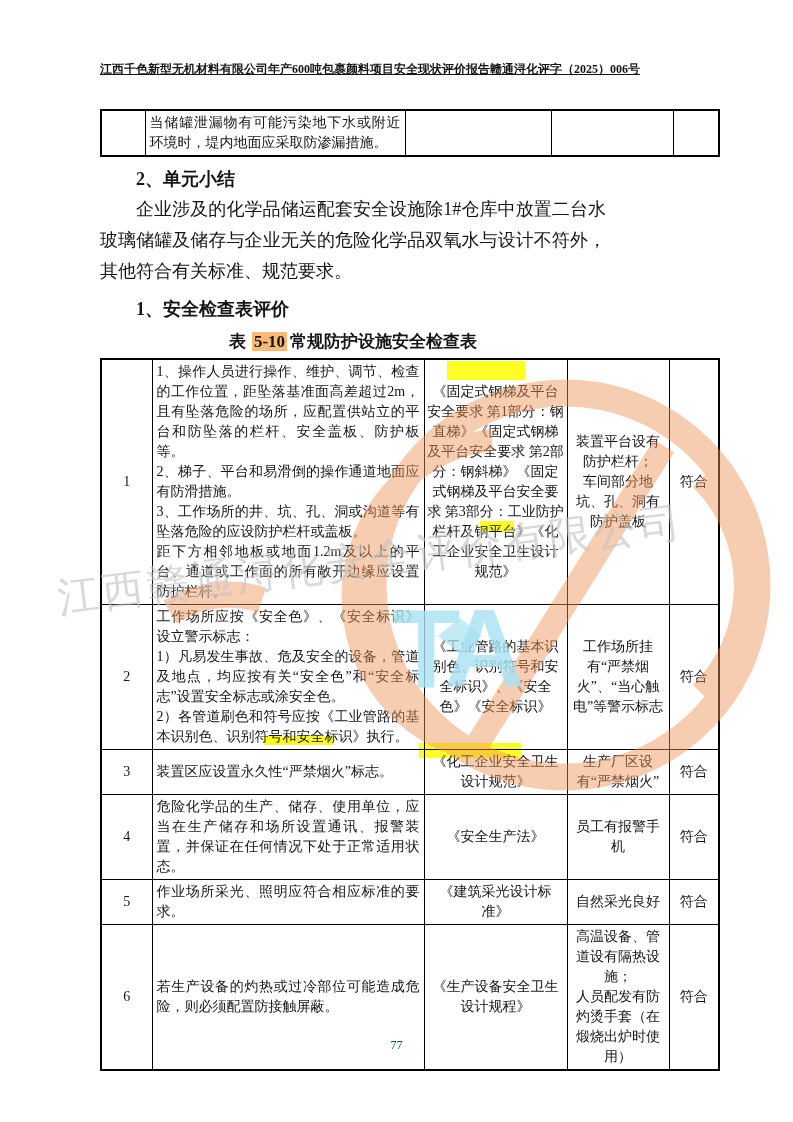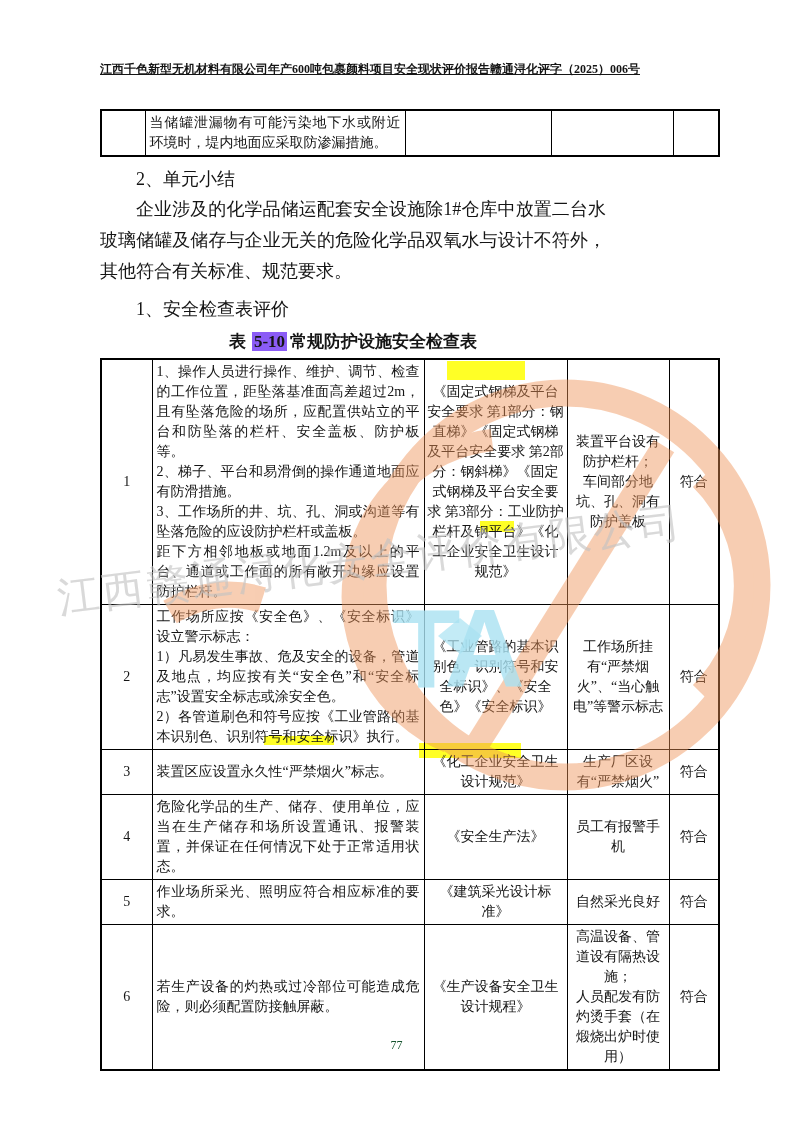--- a/index.html
+++ b/index.html
@@ -31,27 +31,27 @@
   .c-content { text-align:justify; vertical-align:middle; font-size:14px;
                line-height:20px; padding:2px 4px; white-space:pre-wrap; }
   .c-basis   { text-align:center; vertical-align:middle; font-size:14px;
                line-height:20px; padding:2px 2px; }
   .c-result  { text-align:center; vertical-align:middle; font-size:14px;
                line-height:20px; padding:2px 4px; white-space:pre-wrap; }
   .c-conform { text-align:center; vertical-align:middle; font-size:14px; }
   .main-tbl th { font-size:14.5px; font-weight:bold; text-align:center;
                vertical-align:middle; padding:2px 0; }
 
-  .h-sub  { font-size:18px; font-weight:normal; margin:10px 0 0 36px; }
+  .h-sub  { font-size:18px; font-weight:bold; margin:10px 0 0 36px; }
   .para   { font-size:18px; line-height:31px; text-align:justify;
             text-indent:2em; margin-top:3px; }
   .h-num  { font-family:"Liberation Sans", sans-serif; font-size:16px;
             font-weight:bold; margin-top:6px; }
   .tbl-title { text-align:center; font-size:17px; font-weight:bold; margin:9px 0 5px 0; }
-  .tbl-title .mark { background:#8b5cf6; padding:0 2px; margin:0 3px; }
+  .tbl-title .mark { background:#fdba74; padding:0 2px; margin:0 3px; }
   .tbl-title .pre { margin-right:3px; }
 
   .footer { position:absolute; left:0; top:1038px; width:793px; text-align:center;
             font-size:12px; color:#14532d; z-index:1; }
 
   
   .watermark { position:absolute; inset:0; z-index:5; pointer-events:none; }
   .wm-text { position:absolute; left:55px; top:528px; width:700px;
     font-size:42px; letter-spacing:3px; color:#c3c3c3; opacity:.62;
     transform:rotate(-7deg); white-space:nowrap; font-family:"Liberation Serif", serif; }

